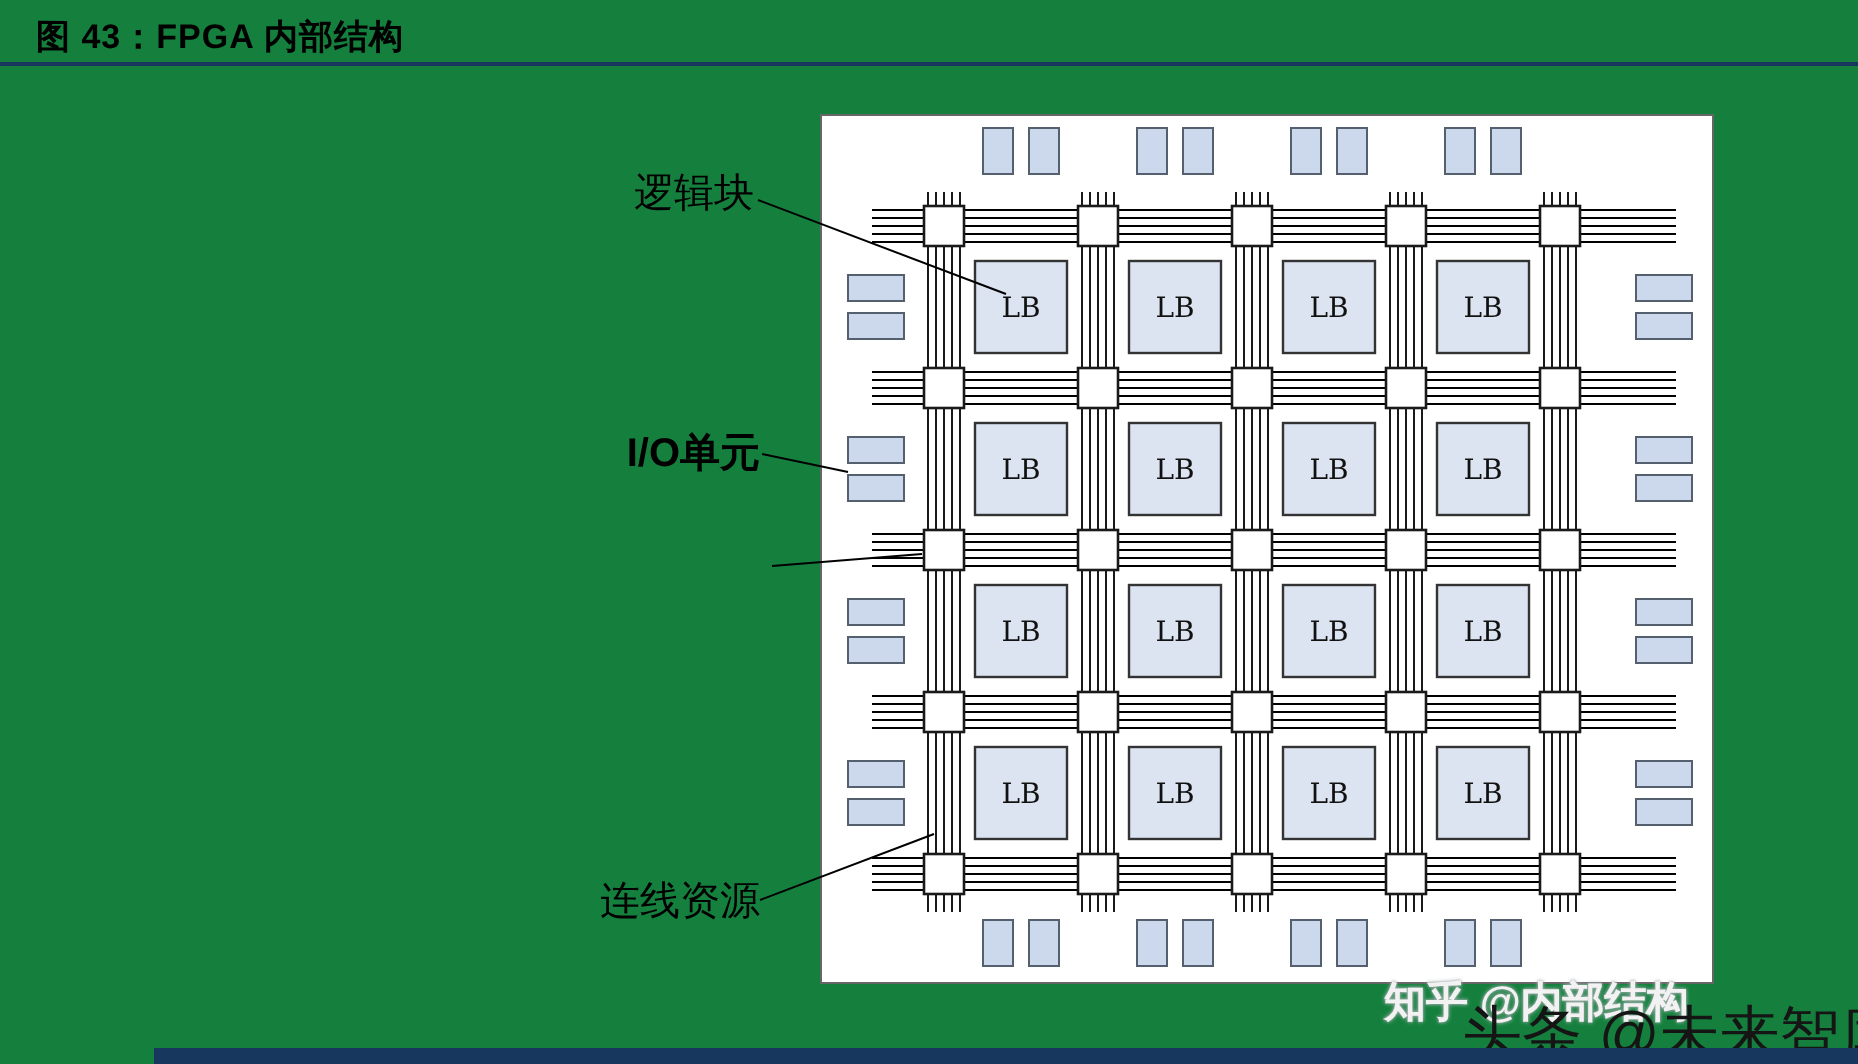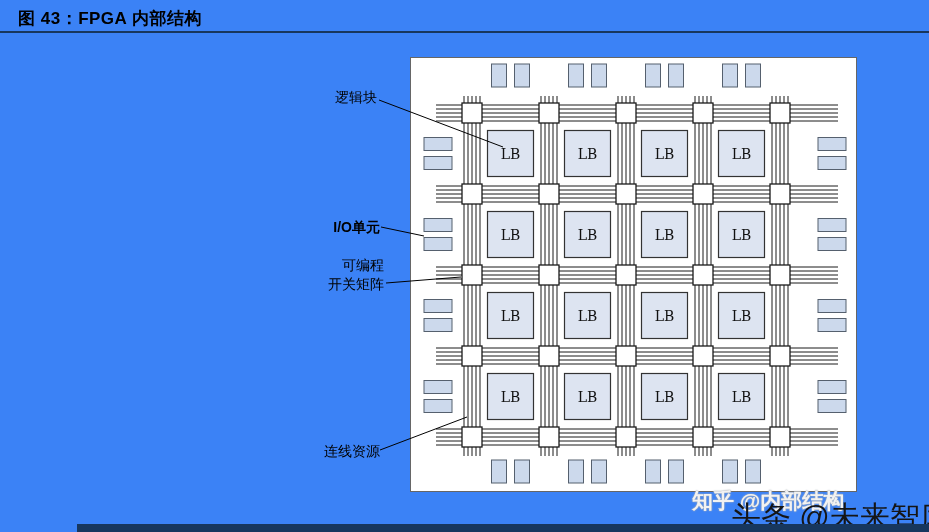--- a/index.html
+++ b/index.html
@@ -1,21 +1,21 @@
 <!DOCTYPE html>
 <html><head>
 <meta charset="utf-8">
 <style>
   * { margin: 0; padding: 0; box-sizing: border-box; }
   body { background: #fff; font-family: "Liberation Sans", sans-serif; }
   .page {
     position: relative;
     width: 929px;
     height: 532px;
-    background: #3b82f6;
+    background: #15803d;
     overflow: hidden;
   }
   .figure-title {
     position: absolute;
     left: 18px;
     top: 7px;
     font-size: 17px;
     font-weight: 700;
     color: #000;
     letter-spacing: 0.5px;
@@ -28,21 +28,21 @@
     height: 2px;
     background: #17375e;
   }
   .diagram-svg {
     position: absolute;
     left: 0;
     top: 0;
   }
   .callout {
     position: absolute;
-    font-size: 14px;
+    font-size: 20px;
     color: #000;
     text-align: right;
     line-height: 19px;
     white-space: nowrap;
   }
   .callout.bold { font-weight: 700; text-align: center; }
   .callout span { display: block; }
   .wm-zhihu {
     position: absolute;
     left: 692px;
@@ -237,24 +237,20 @@
     </svg>
 
   <div class="callout" style="right:552px; top:88px;">
     <span>逻辑块</span>
   </div>
 
   <div class="callout bold" style="right:549px; top:218px;">
     <span>I/O单元</span>
   </div>
 
-  <div class="callout" style="right:545px; top:256px;">
-    <span>可编程</span>
-    <span>开关矩阵</span>
-  </div>
 
   <div class="callout" style="right:549px; top:442px;">
     <span>连线资源</span>
   </div>
 
   <div class="wm-zhihu">知乎 @内部结构</div>
   <div class="wm-toutiao">头条 @未来智库</div>
 
   <div class="bottom-bar"></div>
 

